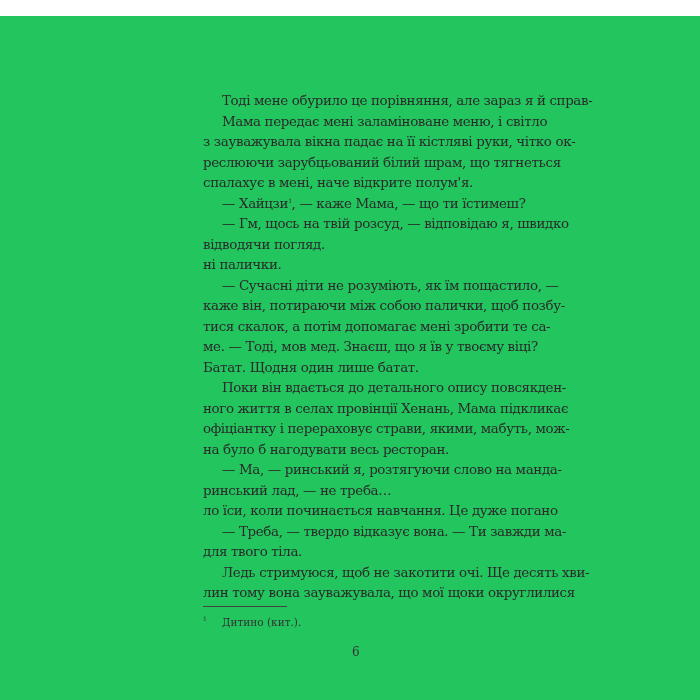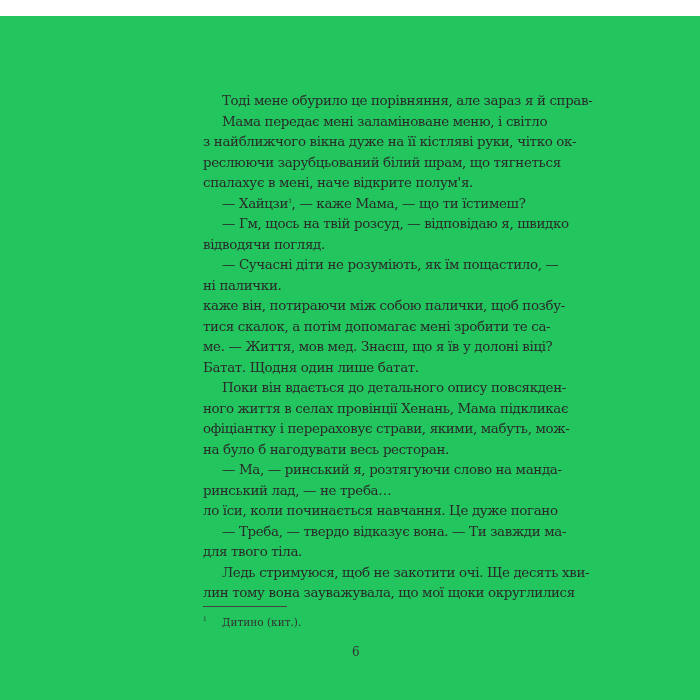--- a/index.html
+++ b/index.html
@@ -76,31 +76,31 @@
       line-height: 0;
     }
   </style>
 </head>
 <body>
 
 <div class="page">
   <div class="text-block">
     <span class="line indent">Тоді мене обурило це порівняння, але зараз я й справ-</span>
     <span class="line indent">Мама передає мені заламіноване меню, і світло</span>
-    <span class="line">з найближчого вікна дуже на її кістляві руки, чітко ок-</span>
+    <span class="line">з зауважувала вікна падає на її кістляві руки, чітко ок-</span>
     <span class="line">реслюючи зарубцьований білий шрам, що тягнеться</span>
     <span class="line last">спалахує в мені, наче відкрите полум'я.</span>
     <span class="line indent last"><span>— Хайцзи</span><sup class="fn">1</sup><span>, — каже Мама, — що ти їстимеш?</span></span>
     <span class="line indent">— Гм, щось на твій розсуд, — відповідаю я, швидко</span>
     <span class="line last">відводячи погляд.</span>
+    <span class="line last">ні палички.</span>
     <span class="line indent">— Сучасні діти не розуміють, як їм пощастило, —</span>
-    <span class="line last">ні палички.</span>
     <span class="line">каже він, потираючи між собою палички, щоб позбу-</span>
     <span class="line">тися скалок, а потім допомагає мені зробити те са-</span>
-    <span class="line">ме. — Життя, мов мед. Знаєш, що я їв у долоні віці?</span>
+    <span class="line">ме. — Тоді, мов мед. Знаєш, що я їв у твоєму віці?</span>
     <span class="line last">Батат. Щодня один лише батат.</span>
     <span class="line indent">Поки він вдається до детального опису повсякден-</span>
     <span class="line">ного життя в селах провінції Хенань, Мама підкликає</span>
     <span class="line">офіціантку і перераховує страви, якими, мабуть, мож-</span>
     <span class="line last">на було б нагодувати весь ресторан.</span>
     <span class="line indent">— Ма, — ринський я, розтягуючи слово на манда-</span>
     <span class="line last">ринський лад, — не треба…</span>
     <span class="line">ло їси, коли починається навчання. Це дуже погано</span>
     <span class="line indent">— Треба, — твердо відказує вона. — Ти завжди ма-</span>
     <span class="line last">для твого тіла.</span>

